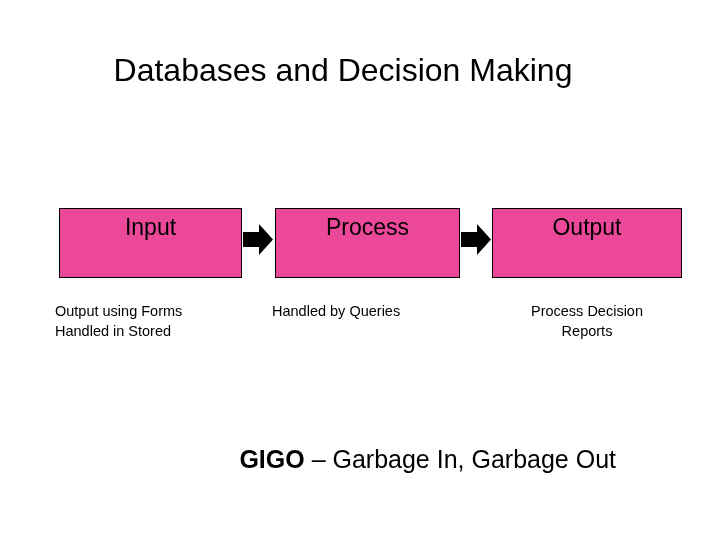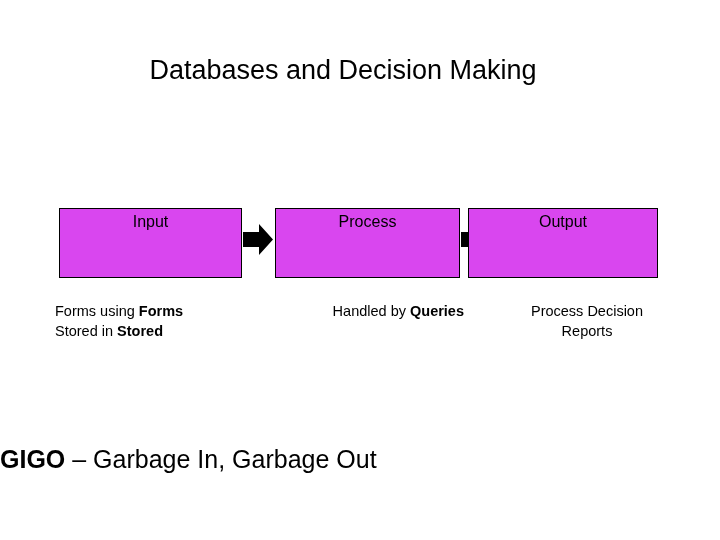--- a/index.html
+++ b/index.html
@@ -20,86 +20,88 @@
     overflow: hidden;
   }
 
   
   .slide-title {
     position: absolute;
     left: 0;
     top: 54px;
     width: 686px;
     text-align: center;
-    font-size: 27px;
+    font-size: 32px;
     font-weight: normal;
     line-height: 32px;
     letter-spacing: 0px;
     color: #000000;
     white-space: nowrap;
   }
 
   
   .flow-box {
     position: absolute;
     top: 208px;
     height: 70px;
     border: 1.6px solid #000000;
-    background: #d946ef;
+    background: #ec4899;
     box-sizing: border-box;
     text-align: center;
-    font-size: 16px;
+    font-size: 23px;
     line-height: 25px;
+    padding-top: 6px;
     color: #000000;
   }
   .flow-box .line {
     display: block;
     white-space: nowrap;
   }
 
   #box-input   { left: 59px;  width: 183px; }
   #box-process { left: 275px; width: 185px; }
-  #box-output  { left: 468px; width: 190px; }
+  #box-output  { left: 492px; width: 190px; }
 
   
   .flow-arrow {
     position: absolute;
     top: 224px;
     width: 30px;
     height: 31px;
   }
   #arrow-1 { left: 243px; }
   #arrow-2 { left: 461px; }
   .flow-arrow svg { display: block; width: 30px; height: 31px; }
 
   
   .caption {
     position: absolute;
     font-size: 14.5px;
     line-height: 20px;
     color: #000000;
   }
   .caption .line { display: block; white-space: nowrap; }
-  .caption b { font-weight: bold; margin-top: 45px; }
+  .caption b { font-weight: normal; margin-top: 45px; }
 
   #caption-input   { left: 55px;  top: 301px; width: 200px; text-align: left; }
-  #caption-process { left: 272px; top: 301px; width: 192px; text-align: right; }
+  #caption-process { left: 272px; top: 301px; width: 192px; text-align: left; }
   #caption-output  { left: 492px; top: 301px; width: 190px; text-align: center; }
 
   
   .tagline {
     position: absolute;
     left: 0;
     top: 444px;
     width: 572px;
-    text-align: left;
+    text-align: right;
     font-size: 25px;
     line-height: 30px;
     color: #000000;
     white-space: nowrap;
+    padding-left: 44px;
   }
   .tagline b { font-weight: bold; }
 </style>
 </head>
 <body>
 
 <div id="slide">
 
   <div class="slide-title">Databases and Decision Making</div>
 
@@ -122,22 +124,22 @@
     <svg viewBox="0 0 30 31" xmlns="http://www.w3.org/2000/svg" aria-hidden="true">
       <polygon points="0,8 16,8 16,0 30,15.5 16,31 16,23 0,23" fill="#000000"></polygon>
     </svg>
   </div>
 
   <div class="flow-box" id="box-output">
     <span class="line">Output</span>
   </div>
 
   <div class="caption" id="caption-input">
-    <span class="line"><span>Forms using </span><b>Forms</b></span>
-    <span class="line"><span>Stored in </span><b>Stored</b></span>
+    <span class="line"><span>Output using </span><b>Forms</b></span>
+    <span class="line"><span>Handled in </span><b>Stored</b></span>
   </div>
 
   <div class="caption" id="caption-process">
     <span class="line"><span>Handled by </span><b>Queries</b></span>
   </div>
 
   <div class="caption" id="caption-output">
     <span class="line">Process Decision</span>
     <span class="line">Reports</span>
   </div>

